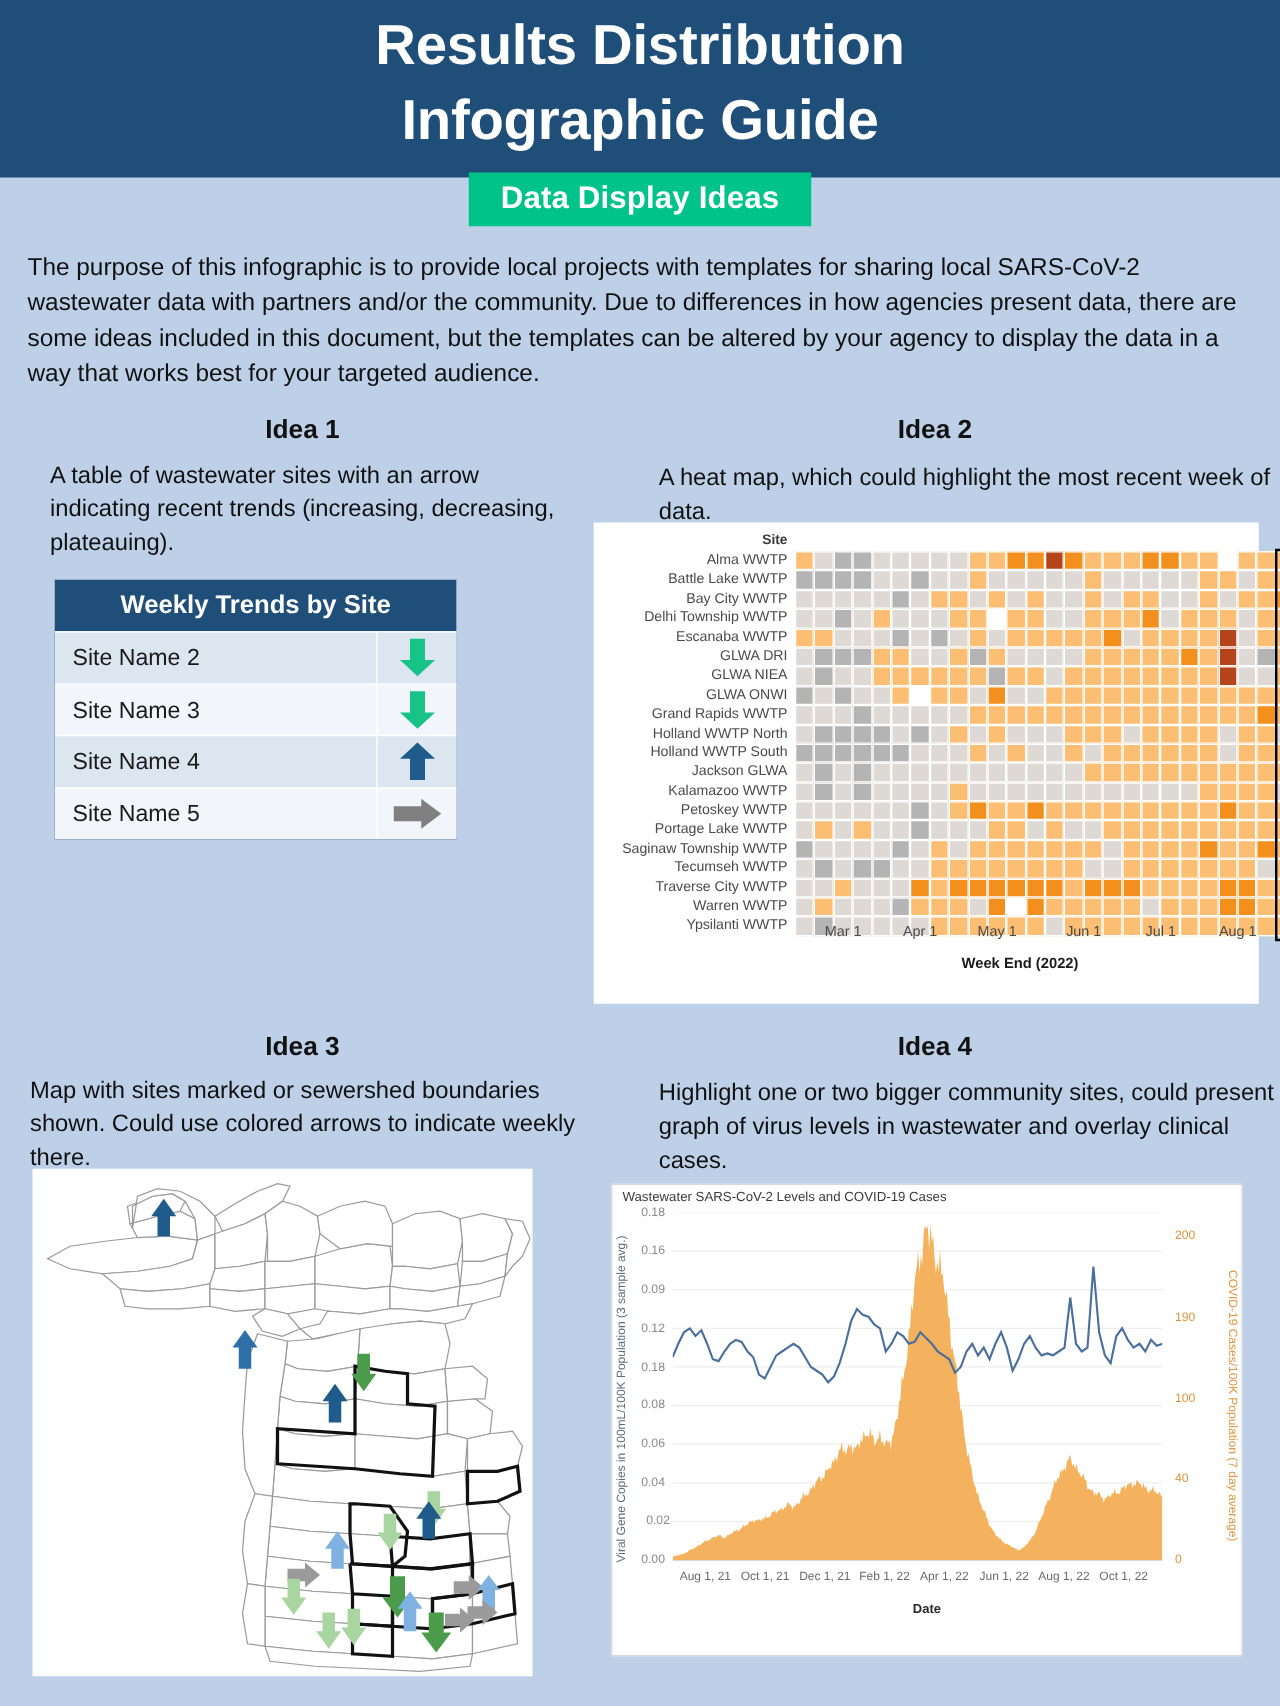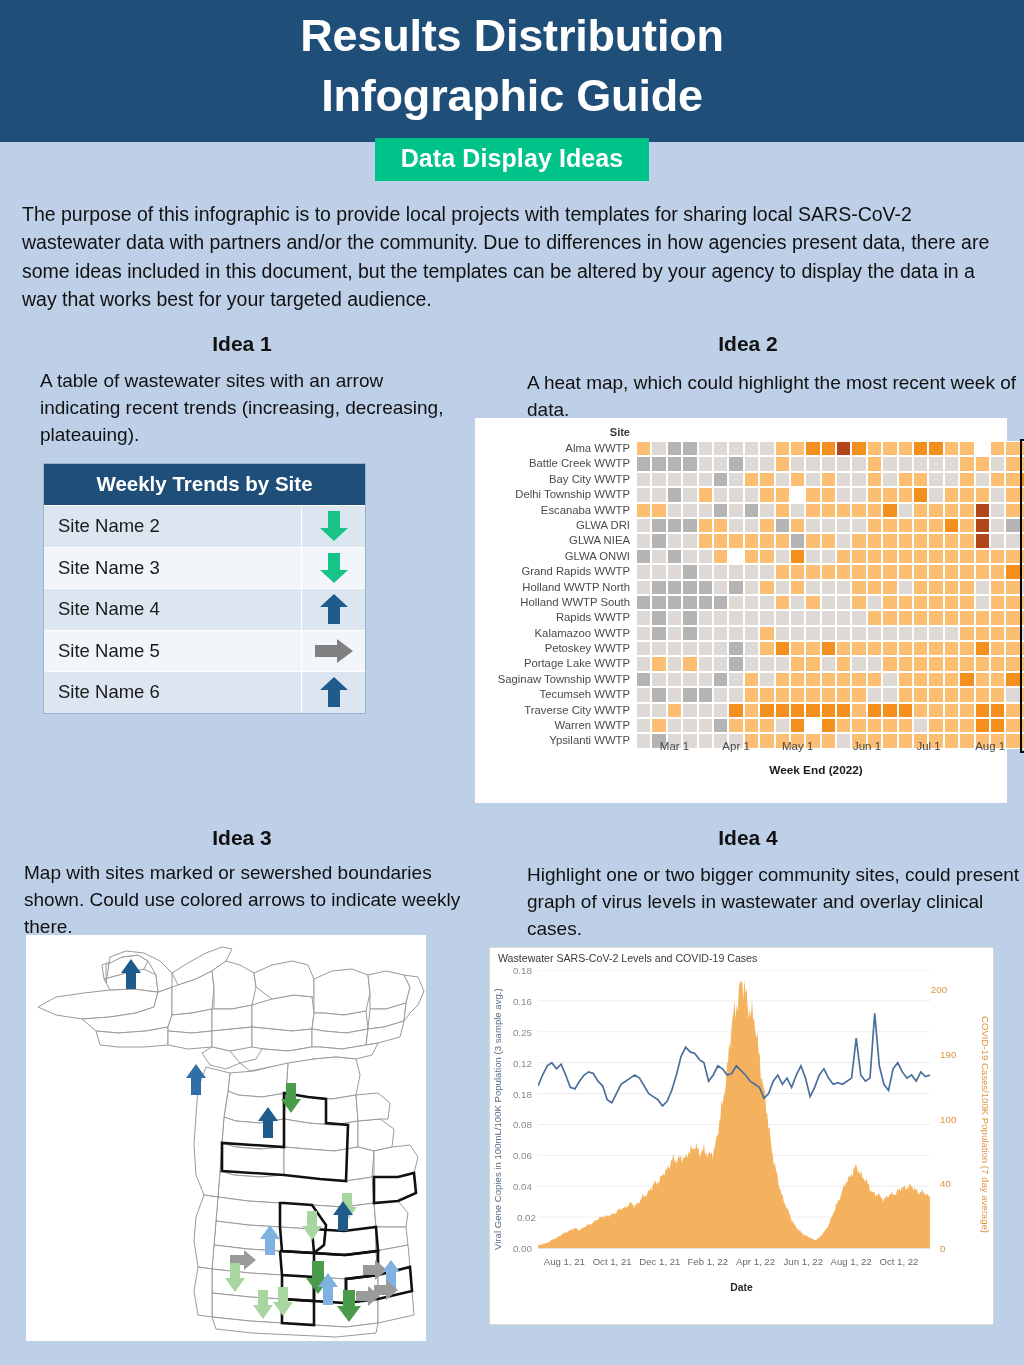--- a/index.html
+++ b/index.html
@@ -212,51 +212,43 @@
           </div>
         </div>
         <div class="tt-row odd">
           <div class="tt-name">Site Name 5</div>
           <div class="tt-arrow">
             <svg width="42" height="30" viewBox="0 0 42 30">
               <path d="M2 9 H24 V3 L40 15 L24 27 V21 H2 Z" fill="#808080"></path>
             </svg>
           </div>
         </div>
-        <div class="tt-row even">
-          <div class="tt-name">Site Name 6</div>
-          <div class="tt-arrow">
-            <svg width="32" height="34" viewBox="0 0 32 34">
-              <path d="M16 2 L30 15 H22 V32 H10 V15 H2 Z" fill="#1f5c8b"></path>
-            </svg>
-          </div>
-        </div>
       </div>
   </div>
 
   <div class="col-right" id="idea2-block">
     <div class="idea-title">Idea 2</div>
     <div class="idea-desc">A heat map, which could highlight the most recent week of data.</div>
   </div>
 
   <div class="heatmap-card">
     <div class="hm-sitehdr">Site</div>
     <div class="hm-labels" id="hm-labels">
         <div class="hm-label">Alma WWTP</div>
-        <div class="hm-label">Battle Creek WWTP</div>
+        <div class="hm-label">Battle Lake WWTP</div>
         <div class="hm-label">Bay City WWTP</div>
         <div class="hm-label">Delhi Township WWTP</div>
         <div class="hm-label">Escanaba WWTP</div>
         <div class="hm-label">GLWA DRI</div>
         <div class="hm-label">GLWA NIEA</div>
         <div class="hm-label">GLWA ONWI</div>
         <div class="hm-label">Grand Rapids WWTP</div>
         <div class="hm-label">Holland WWTP North</div>
         <div class="hm-label">Holland WWTP South</div>
-        <div class="hm-label">Rapids WWTP</div>
+        <div class="hm-label">Jackson GLWA</div>
         <div class="hm-label">Kalamazoo WWTP</div>
         <div class="hm-label">Petoskey WWTP</div>
         <div class="hm-label">Portage Lake WWTP</div>
         <div class="hm-label">Saginaw Township WWTP</div>
         <div class="hm-label">Tecumseh WWTP</div>
         <div class="hm-label">Traverse City WWTP</div>
         <div class="hm-label">Warren WWTP</div>
         <div class="hm-label">Ypsilanti WWTP</div>
       </div>
     <div class="hm-grid" id="hm-grid" style="grid-template-columns: repeat(26, 15.4px);">
@@ -941,30 +933,30 @@
     <div class="ch-ylabel-left">Viral Gene Copies in 100mL/100K Population (3 sample avg.)</div>
     <div class="ch-ylabel-right">COVID-19 Cases/100K Population (7 day average)</div>
     <div id="ch-yticks-l">
         <div class="ch-ytick-l" style="left: 8px; top: 300px;">0.00</div>
         <div class="ch-ytick-l" style="left: 12px; top: 269.111px;">0.02</div>
         <div class="ch-ytick-l" style="left: 8px; top: 238.222px;">0.04</div>
         <div class="ch-ytick-l" style="left: 8px; top: 207.333px;">0.06</div>
         <div class="ch-ytick-l" style="left: 8px; top: 176.444px;">0.08</div>
         <div class="ch-ytick-l" style="left: 8px; top: 145.556px;">0.18</div>
         <div class="ch-ytick-l" style="left: 8px; top: 114.667px;">0.12</div>
-        <div class="ch-ytick-l" style="left: 8px; top: 83.7778px;">0.25</div>
+        <div class="ch-ytick-l" style="left: 8px; top: 83.7778px;">0.09</div>
         <div class="ch-ytick-l" style="left: 8px; top: 52.8889px;">0.16</div>
         <div class="ch-ytick-l" style="left: 8px; top: 22px;">0.18</div>
       </div>
     <div id="ch-yticks-r">
         <div class="ch-ytick-r" style="left: 450px; top: 300px;">0</div>
         <div class="ch-ytick-r" style="left: 450px; top: 235.349px;">40</div>
         <div class="ch-ytick-r" style="left: 450px; top: 170.698px;">100</div>
         <div class="ch-ytick-r" style="left: 450px; top: 106.047px;">190</div>
-        <div class="ch-ytick-r" style="left: 432px; top: 41.3953px; text-align: center;">200</div>
+        <div class="ch-ytick-r" style="left: 450px; top: 41.3953px;">200</div>
       </div>
     <div class="ch-plot" id="ch-plot" style="left: 48px; top: 22px; width: 392px; height: 286px;">
         <svg width="392" height="286" viewBox="0 0 392 286">
           <line x1="0" y1="278" x2="392" y2="278" stroke="#ededed" stroke-width="1"></line>
           <line x1="0" y1="247.11111111111111" x2="392" y2="247.11111111111111" stroke="#ededed" stroke-width="1"></line>
           <line x1="0" y1="216.22222222222223" x2="392" y2="216.22222222222223" stroke="#ededed" stroke-width="1"></line>
           <line x1="0" y1="185.33333333333334" x2="392" y2="185.33333333333334" stroke="#ededed" stroke-width="1"></line>
           <line x1="0" y1="154.44444444444446" x2="392" y2="154.44444444444446" stroke="#ededed" stroke-width="1"></line>
           <line x1="0" y1="123.55555555555554" x2="392" y2="123.55555555555554" stroke="#ededed" stroke-width="1"></line>
           <line x1="0" y1="92.66666666666669" x2="392" y2="92.66666666666669" stroke="#ededed" stroke-width="1"></line>

